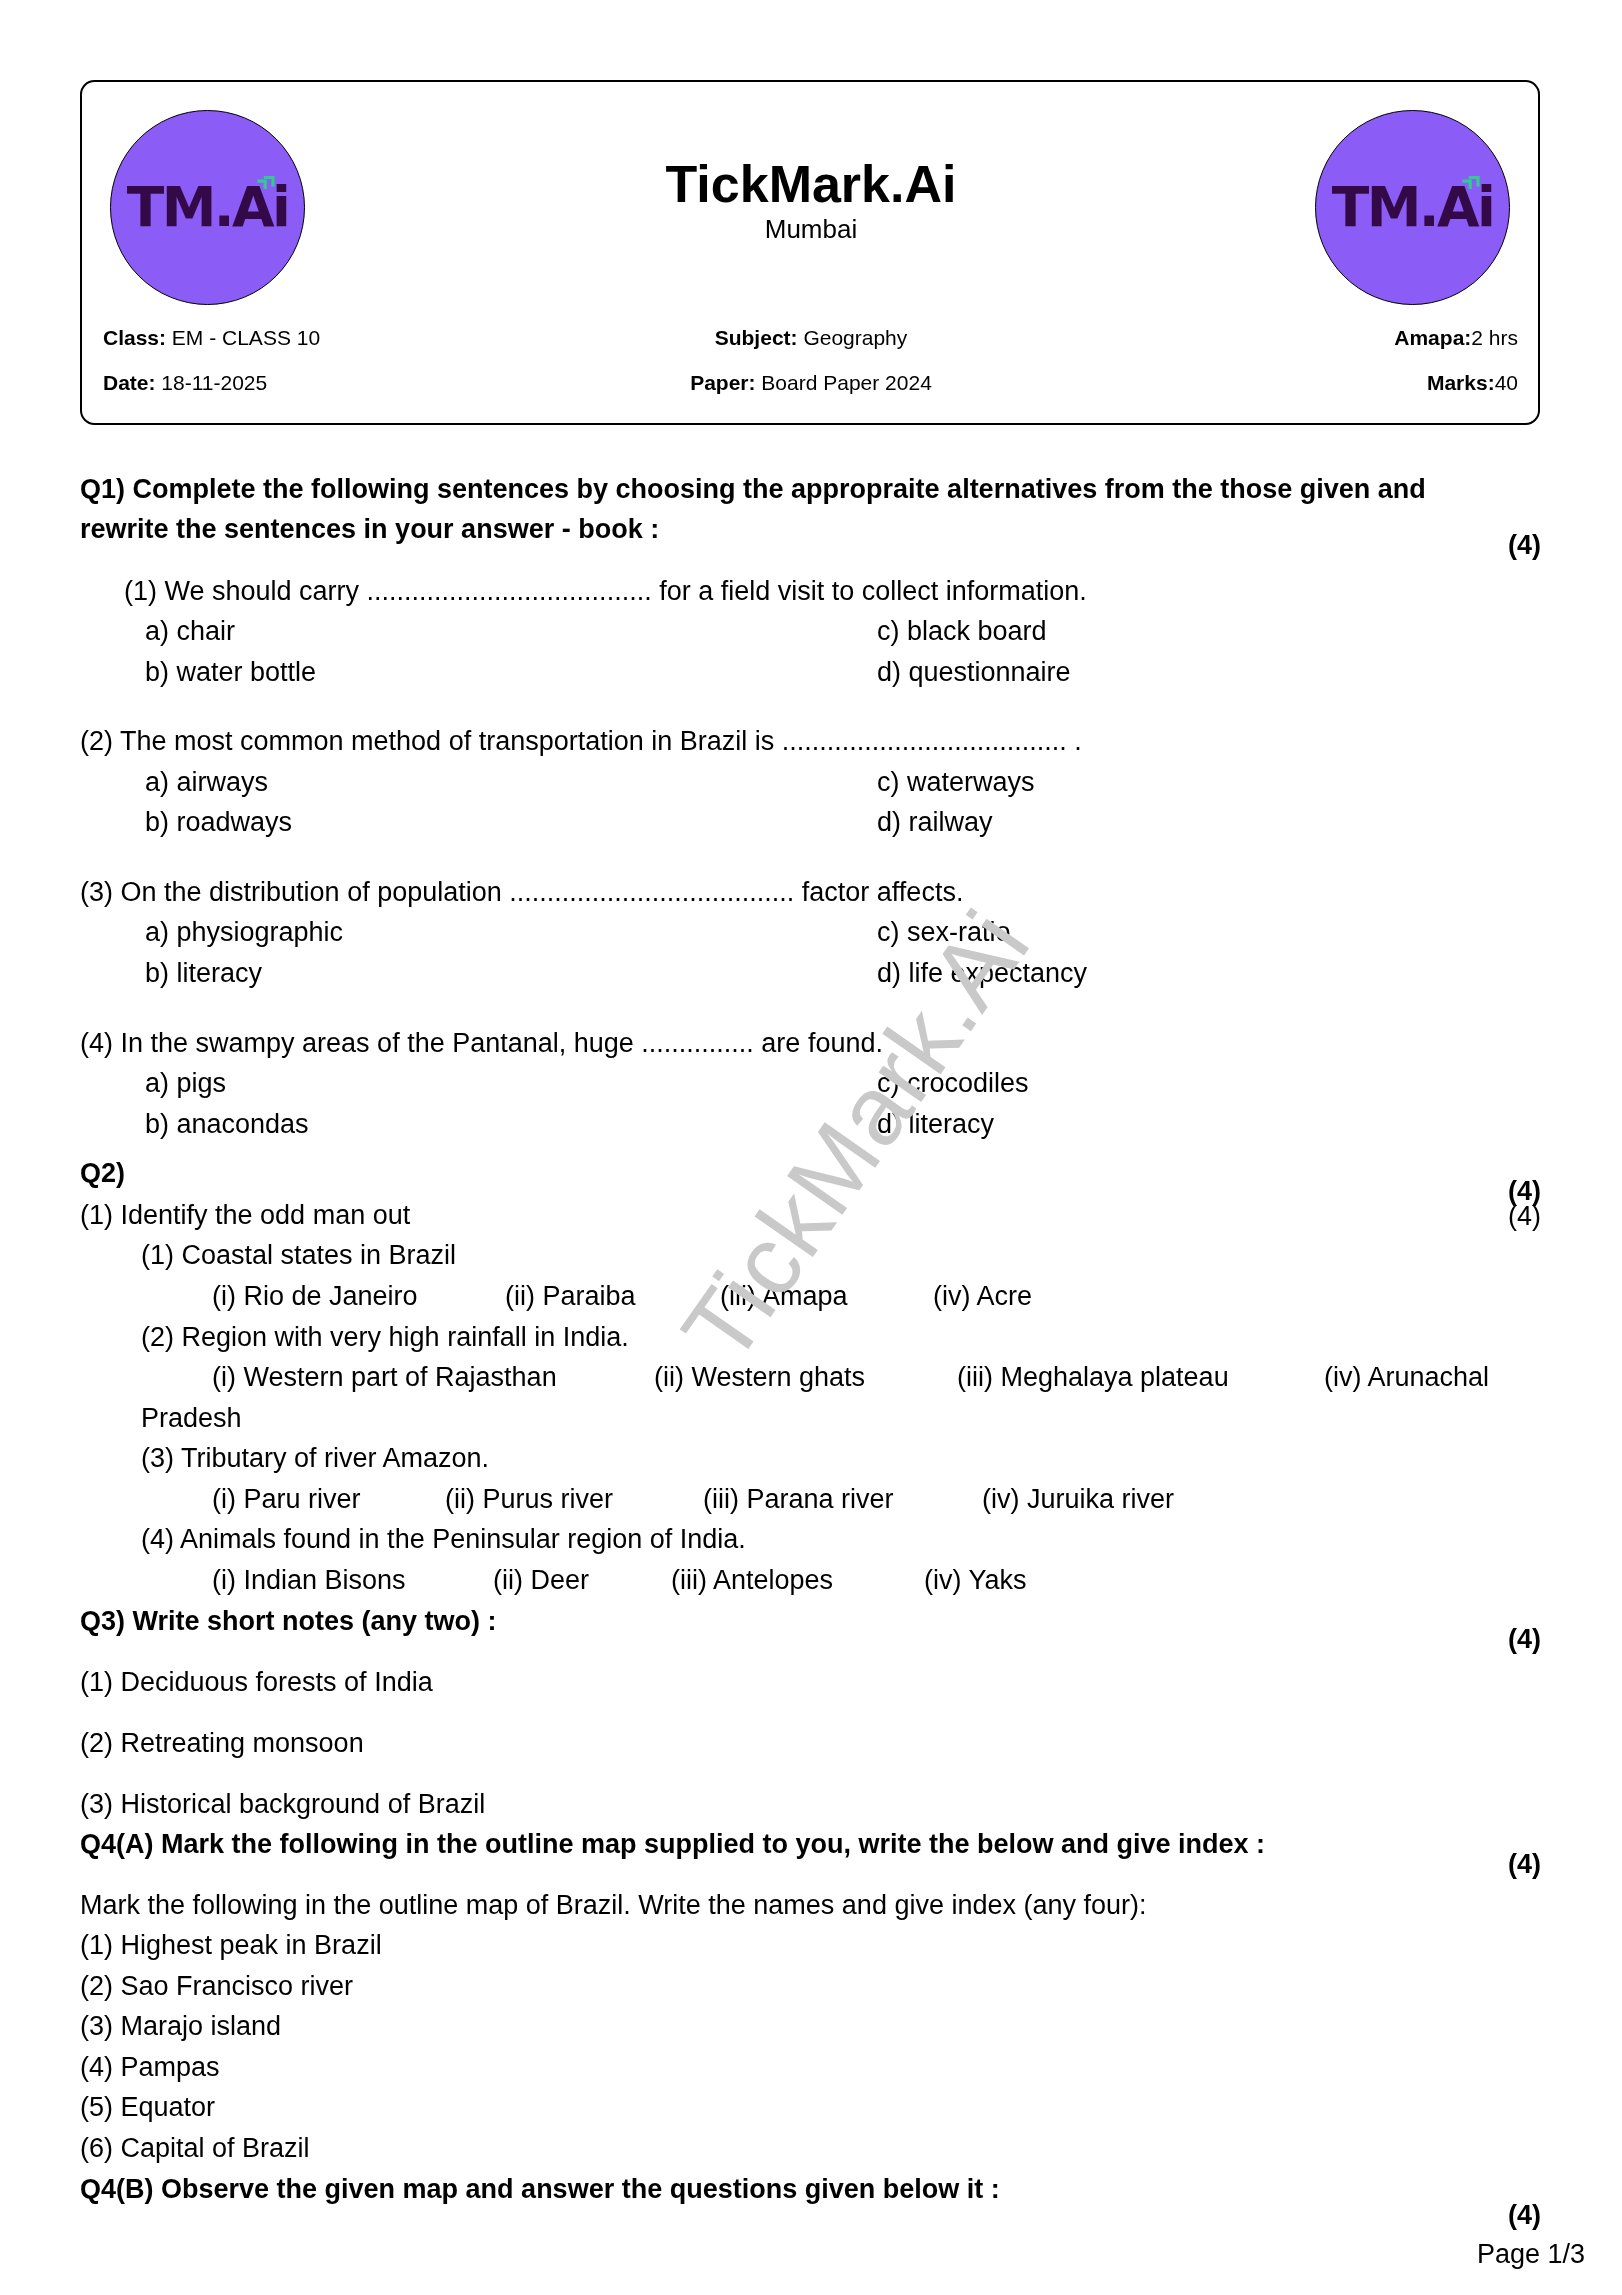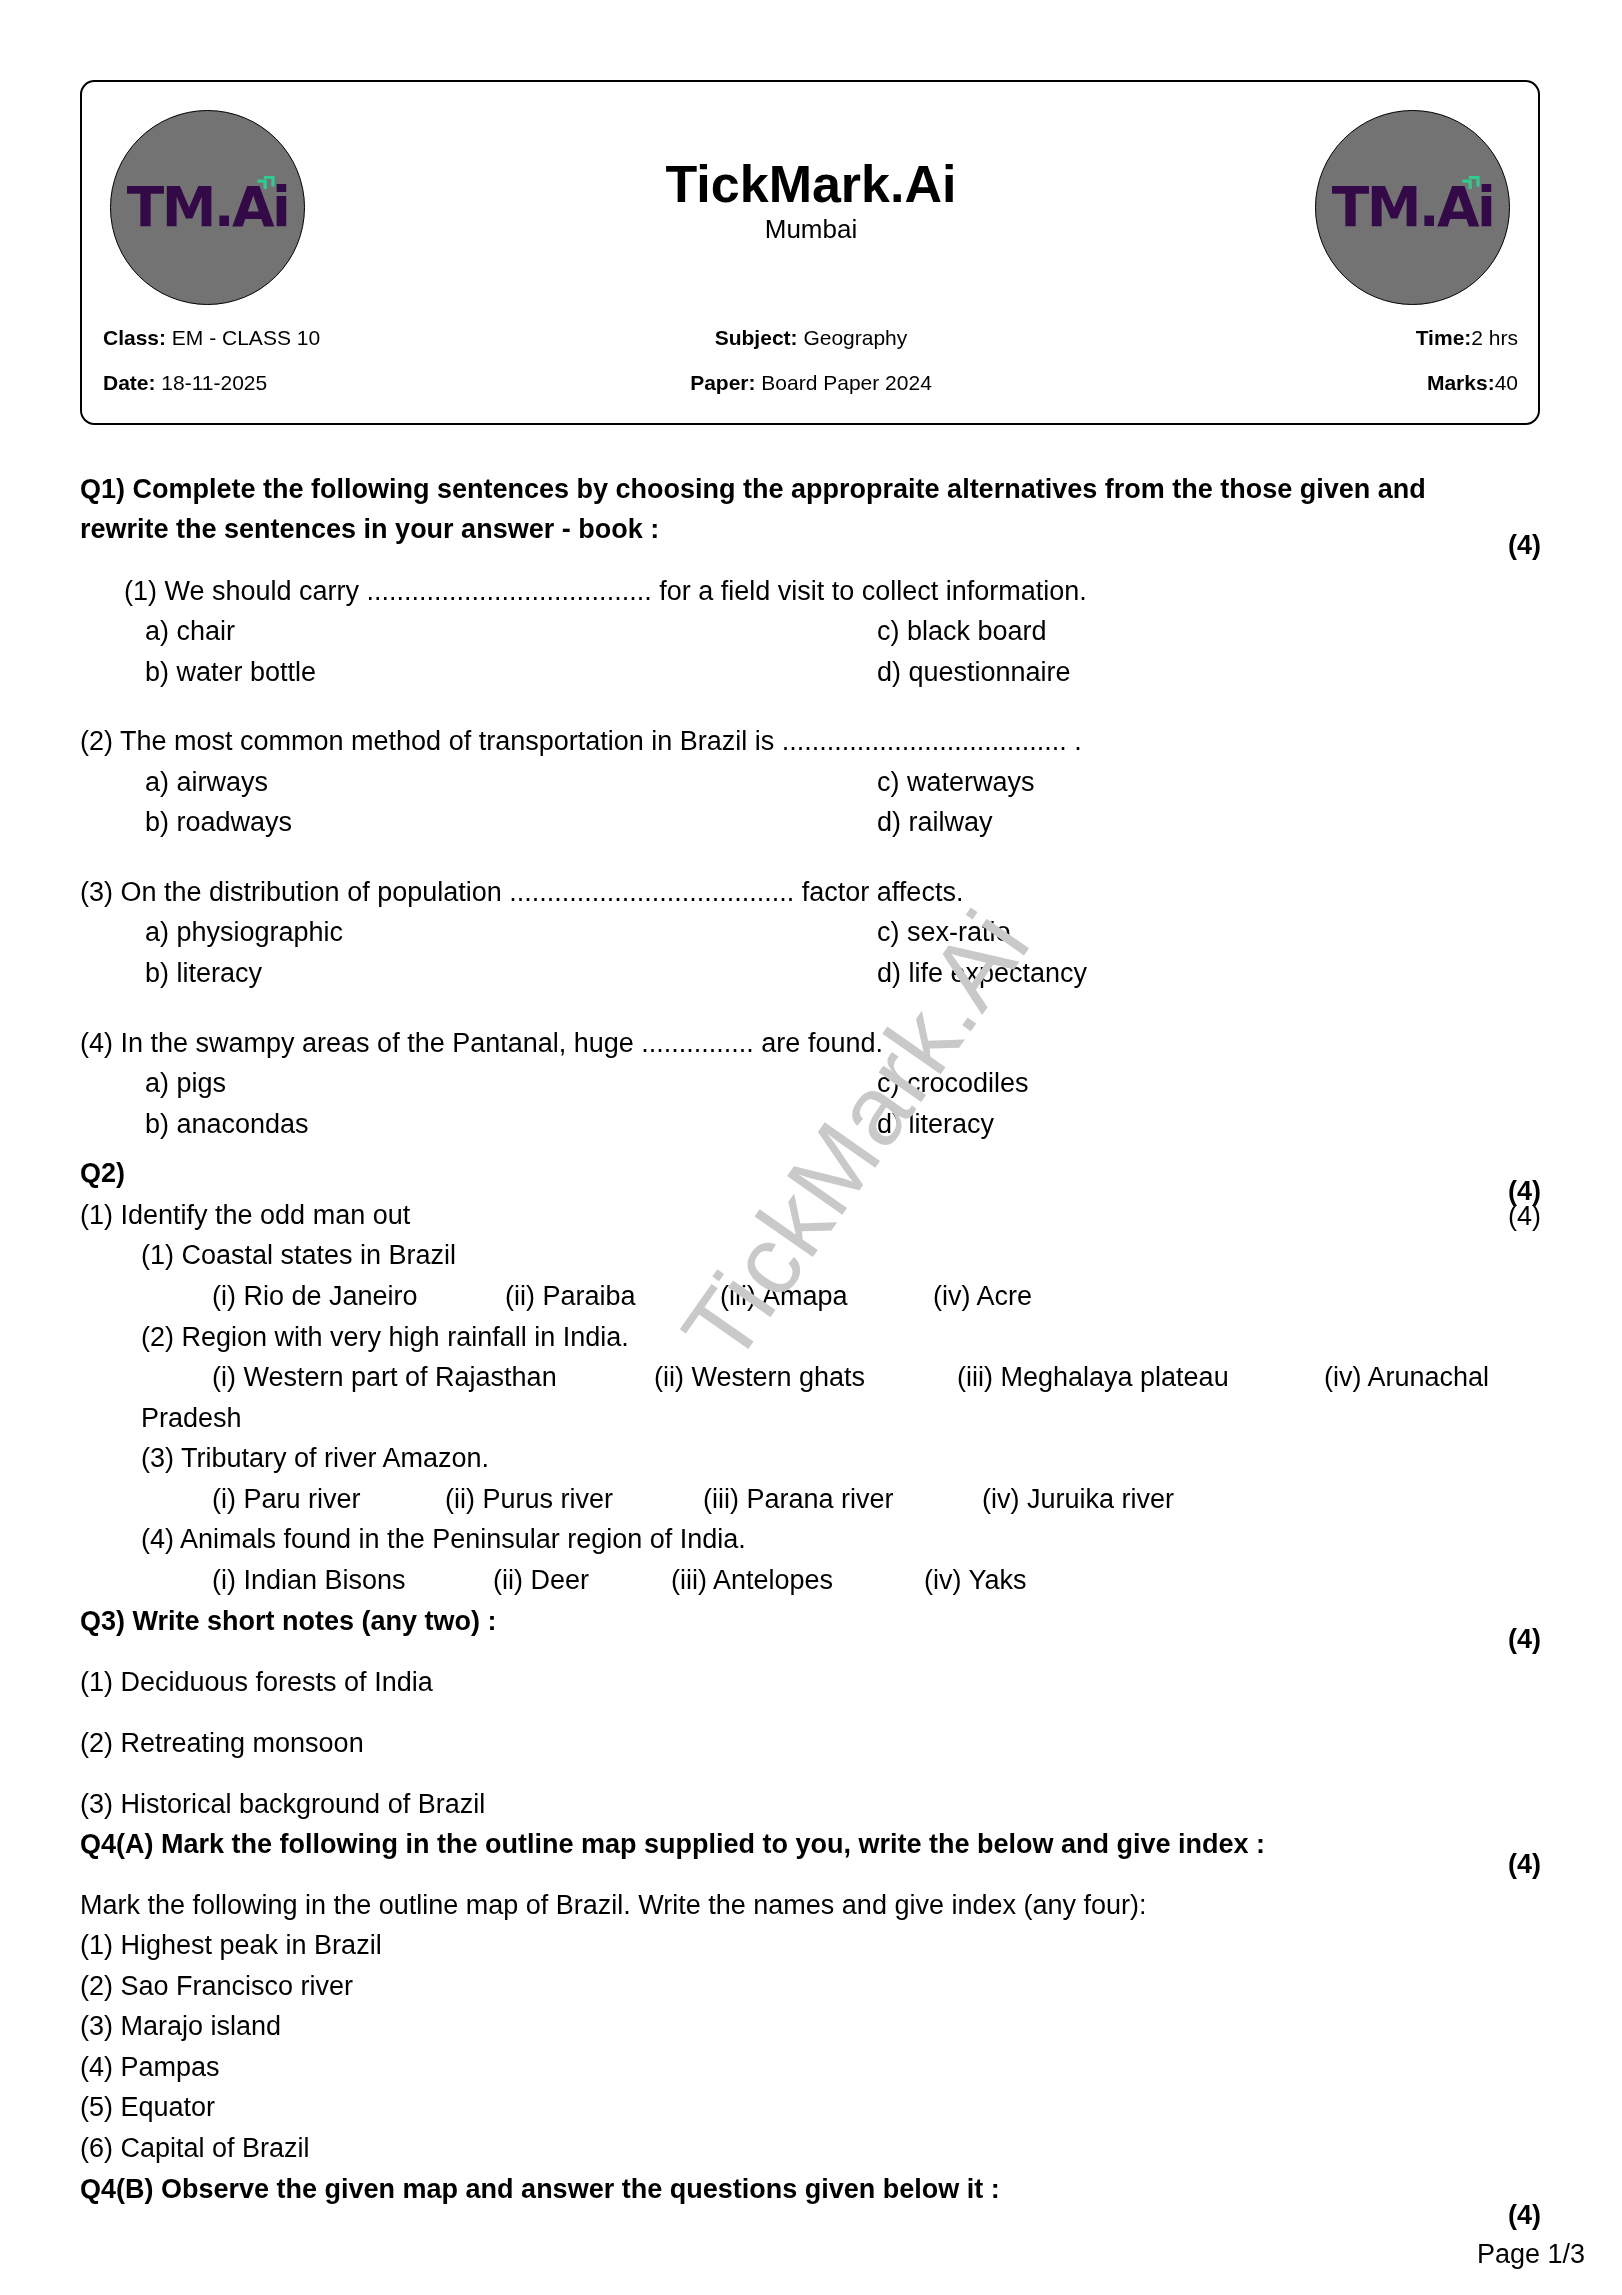--- a/index.html
+++ b/index.html
@@ -12,21 +12,21 @@
     .t { font-size: 27px; line-height: 41px; }
     .b { font-weight: bold; }
 
     
     .header-box {
       position: absolute; left: 80px; top: 80px; width: 1460px; height: 345px;
       border: 2px solid #000; border-radius: 14.4px; box-sizing: border-box;
     }
     .logo {
       position: absolute; width: 195px; height: 195px; border: 1.6px solid #000;
-      border-radius: 50%; box-sizing: border-box; background: #737373;
+      border-radius: 50%; box-sizing: border-box; background: #8b5cf6;
     }
     .logo-text {
       position: absolute; left: 0; right: 0; top: 64px; text-align: center;
       font-family: "DejaVu Sans", sans-serif; font-weight: bold; font-size: 55px;
       letter-spacing: -2.6px; color: #330a47; line-height: 65px;
     }
     .logo-arrow { position: absolute; }
     .title {
       position: absolute; left: 0; right: 0; top: 152px; text-align: center;
       font-size: 52px; font-weight: bold; line-height: 65px;
@@ -75,21 +75,21 @@
 <div class="abs meta" style="left:103px; top:362px;">
   <span class="b">Date:</span><span> 18-11-2025</span>
 </div>
 <div class="abs meta center" style="left:484px; width:654px; top:317px;">
   <span class="b">Subject:</span><span> Geography</span>
 </div>
 <div class="abs meta center" style="left:484px; width:654px; top:362px;">
   <span class="b">Paper:</span><span> Board Paper 2024</span>
 </div>
 <div class="abs meta right" style="right:104px; top:317px;">
-  <span class="b">Time:</span><span>2 hrs</span>
+  <span class="b">Amapa:</span><span>2 hrs</span>
 </div>
 <div class="abs meta right" style="right:104px; top:362px;">
   <span class="b">Marks:</span><span>40</span>
 </div>
 
 <div class="abs t b" style="left:80px; top:469px;">Q1) Complete the following sentences by choosing the appropraite alternatives from the those given and</div>
 <div class="abs t b" style="left:80px; top:509px;">rewrite the sentences in your answer - book :</div>
 <div class="abs t b" style="right:81px; top:525px;">(4)</div>
 
 <div class="abs t" style="left:80px; top:571px;margin-left:44px;">(1) We should carry ...................................... for a field visit to collect information.</div>

